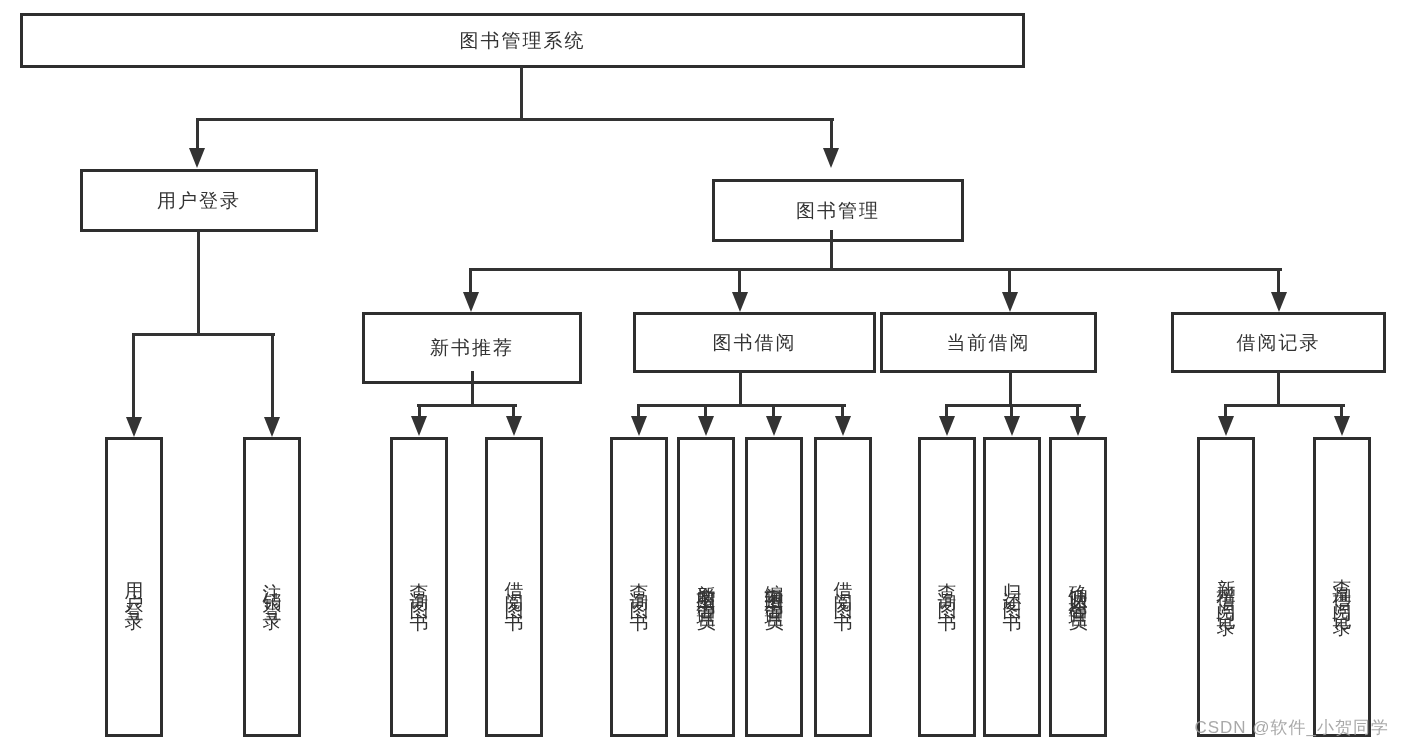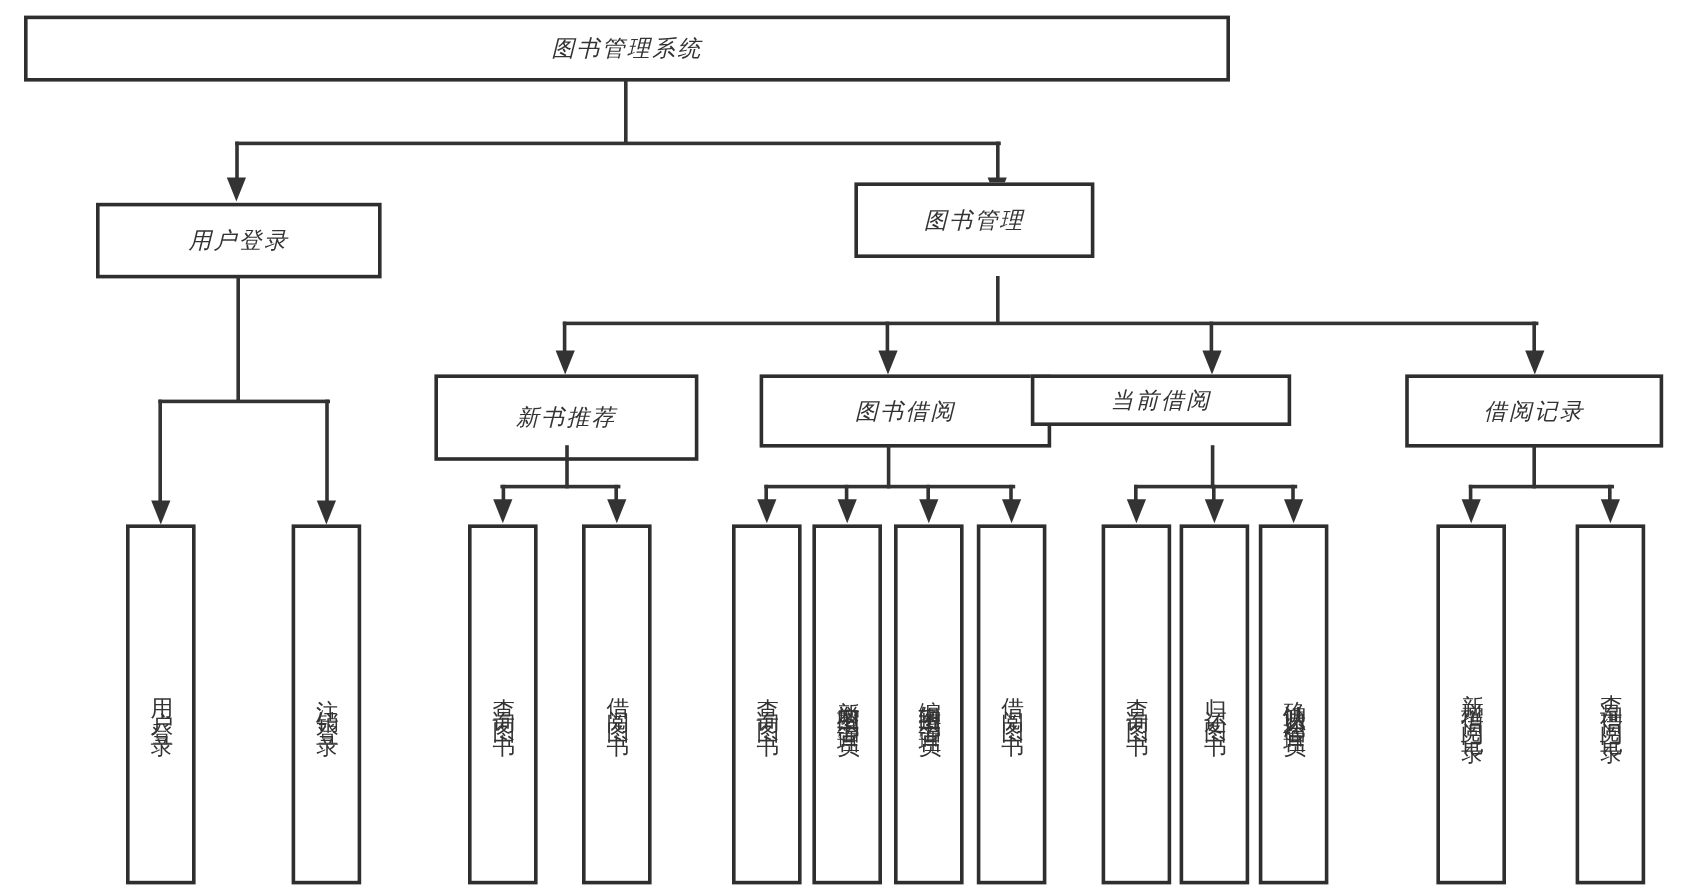--- a/index.html
+++ b/index.html
@@ -18,21 +18,20 @@
     box-sizing:border-box;
     display:flex;
     align-items:center;
     justify-content:center;
   }
   .hbox span{
     font-size:19px;
     letter-spacing:2px;
     color:#333333;
     white-space:nowrap;
-    font-style:italic;
   }
   .vbox span{
     writing-mode:vertical-rl;
     text-orientation:mixed;
     font-size:19px;
     line-height:1.15;
     color:#333333;
   }
   .sp10 span{letter-spacing:10px;}
   .sp8  span{letter-spacing:8px;}
@@ -68,21 +67,21 @@
     <div class="line" style="left:196px;top:118px;width:638px;height:3px"></div>
     <div class="line" style="left:196px;top:118px;width:3px;height:34px"></div>
     <div class="arr" style="left:189px;top:148px"></div>
     <div class="line" style="left:830px;top:118px;width:3px;height:34px"></div>
     <div class="arr" style="left:823px;top:148px"></div>
   </div>
 
   <div class="box hbox" style="left:80px;top:169px;width:238px;height:63px">
     <span>用户登录</span>
   </div>
-  <div class="box hbox" style="left:712px;top:152px;width:200px;height:63px">
+  <div class="box hbox" style="left:712px;top:179px;width:252px;height:63px">
     <span>图书管理</span>
   </div>
 
   <div>
     <div class="line" style="left:197px;top:230px;width:3px;height:105px"></div>
     <div class="line" style="left:132px;top:333px;width:143px;height:3px"></div>
     <div class="line" style="left:132px;top:333px;width:3px;height:88px"></div>
     <div class="arr" style="left:126px;top:417px"></div>
     <div class="line" style="left:271px;top:333px;width:3px;height:88px"></div>
     <div class="arr" style="left:264px;top:417px"></div>
@@ -100,21 +99,21 @@
     <div class="line" style="left:1277px;top:268px;width:3px;height:28px"></div>
     <div class="arr" style="left:1271px;top:292px"></div>
   </div>
 
   <div class="box hbox" style="left:362px;top:312px;width:220px;height:72px">
     <span>新书推荐</span>
   </div>
   <div class="box hbox" style="left:633px;top:312px;width:243px;height:61px">
     <span>图书借阅</span>
   </div>
-  <div class="box hbox" style="left:859px;top:312px;width:217px;height:43px">
+  <div class="box hbox" style="left:880px;top:312px;width:217px;height:61px">
     <span>当前借阅</span>
   </div>
   <div class="box hbox" style="left:1171px;top:312px;width:215px;height:61px">
     <span>借阅记录</span>
   </div>
 
   <div>
     <div class="line" style="left:471px;top:371px;width:3px;height:36px"></div>
     <div class="line" style="left:417px;top:404px;width:100px;height:3px"></div>
     <div class="line" style="left:418px;top:404px;width:3px;height:16px"></div>
@@ -193,14 +192,15 @@
     <span>确认归还（管理员）</span>
   </div>
 
   <div class="box vbox sp8" style="left:1197px;top:437px;width:58px;height:300px">
     <span>新增借阅记录</span>
   </div>
   <div class="box vbox sp8" style="left:1313px;top:437px;width:58px;height:300px">
     <span>查询借阅记录</span>
   </div>
 
+  <div class="watermark">CSDN @软件_小贺同学</div>
 
 </div>
 
 </body></html>

